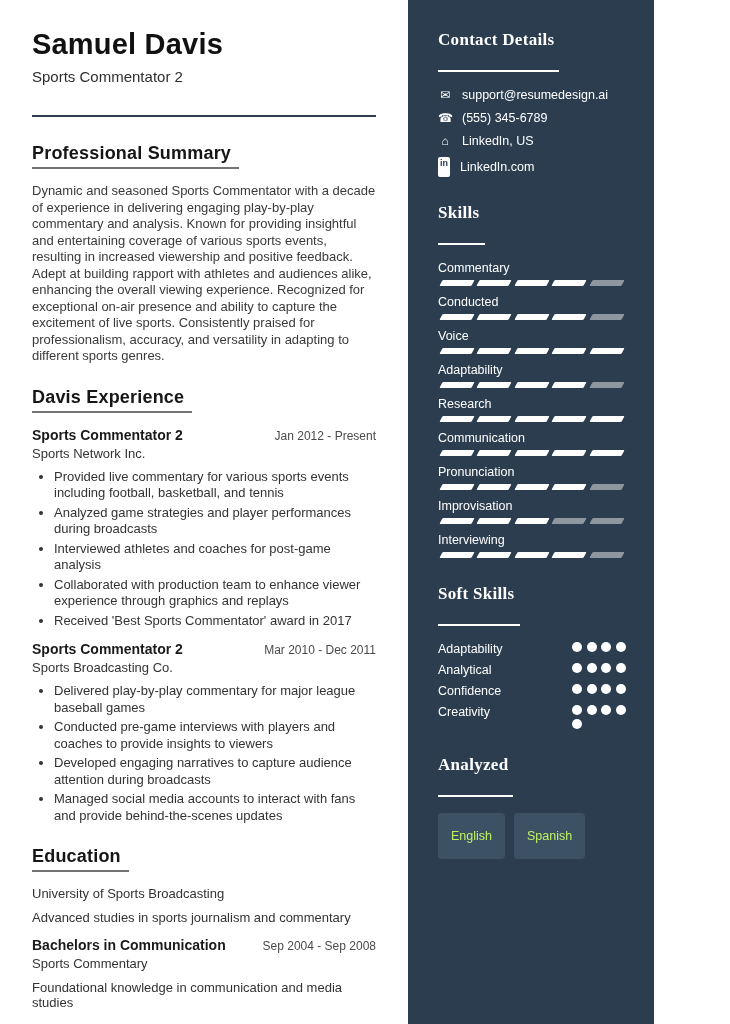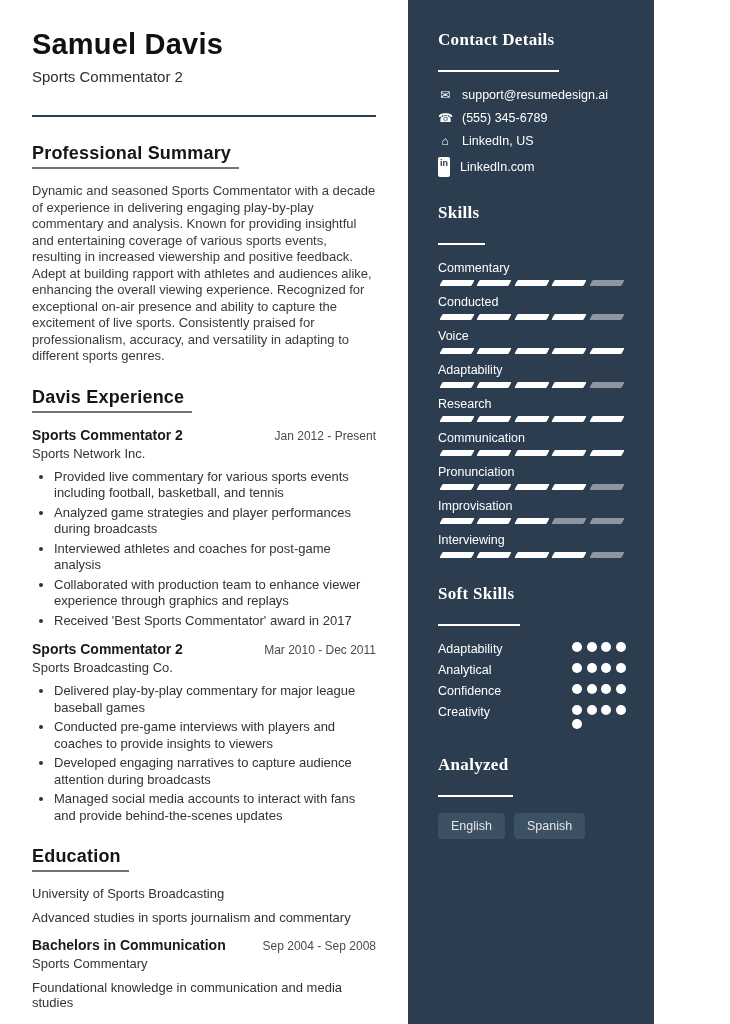--- a/index.html
+++ b/index.html
@@ -60,21 +60,21 @@
   .seg{flex:1;height:6px;transform:skewX(-28deg);border-radius:1px;}
   .seg.on{background:#ffffff;}
   .seg.off{background:#8E969F;}
 
   .ss-row{display:flex;justify-content:space-between;align-items:flex-start;margin-bottom:7px;}
   .ss-name{font-size:12.5px;line-height:14px;}
   .dots{width:54px;display:flex;flex-wrap:wrap;gap:4px 4.5px;}
   .dot{width:10px;height:10px;border-radius:50%;background:#fff;}
 
   .chips{display:flex;gap:9px;}
-  .chip{background:#3D5164;color:#e5e5e5;font-size:12.5px;padding:6px 13px;border-radius:4px;}
+  .chip{background:#3D5164;color:#bef264;font-size:12.5px;padding:16px 13px;border-radius:4px;}
 </style>
 </head>
 <body>
 
 <div class="page">
 
   <div class="main-col">
     <header>
       <h1 class="cand-name">Samuel Davis</h1>
       <div class="cand-title">Sports Commentator 2</div>

